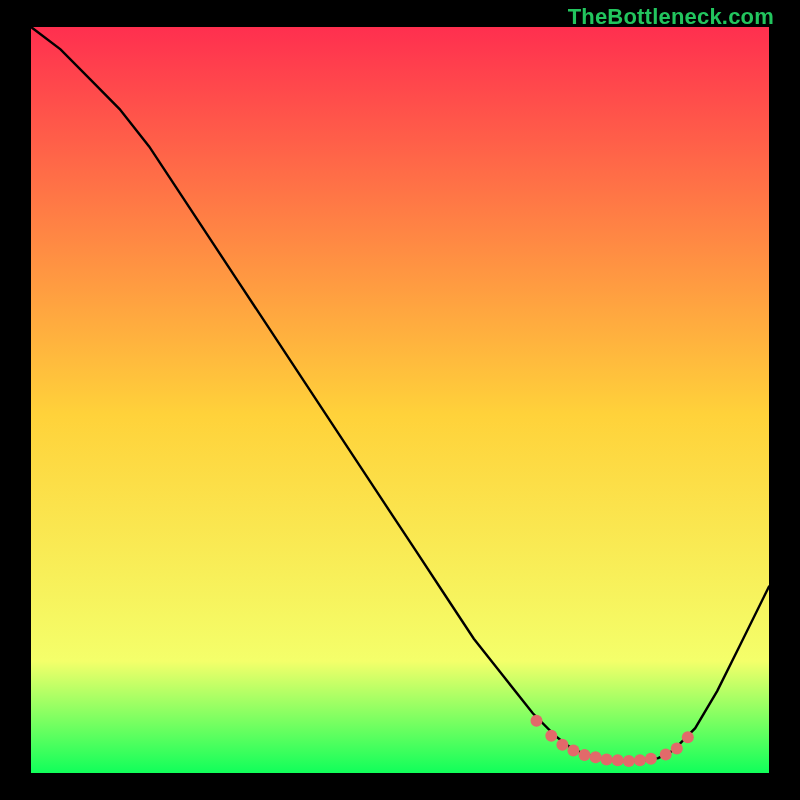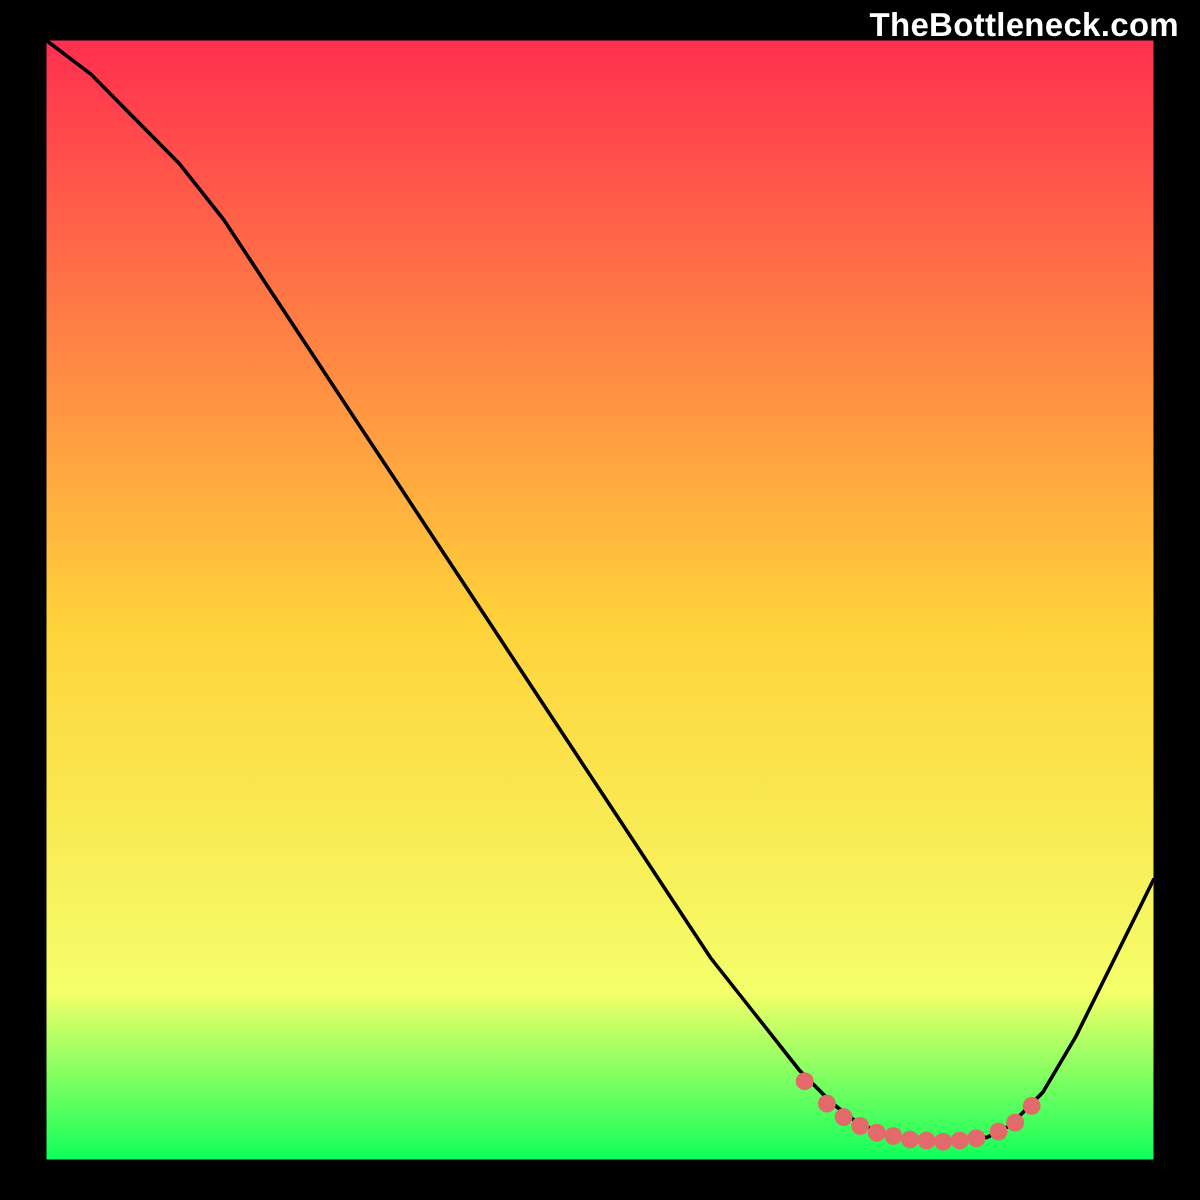--- a/index.html
+++ b/index.html
@@ -13,22 +13,22 @@
   }
   .frame {
     position: relative;
     width: 800px;
     height: 800px;
     background: #000;
   }
   .watermark {
     position: absolute;
     top: 4px;
-    right: 14px;
-    color: #ffffff;
+    right: 26px;
+    color: #22c55e;
     font-size: 22px;
     font-weight: bold;
     letter-spacing: 0.2px;
   }
   svg.plot {
     position: absolute;
     left: 0;
     top: 0;
     width: 800px;
     height: 800px;

